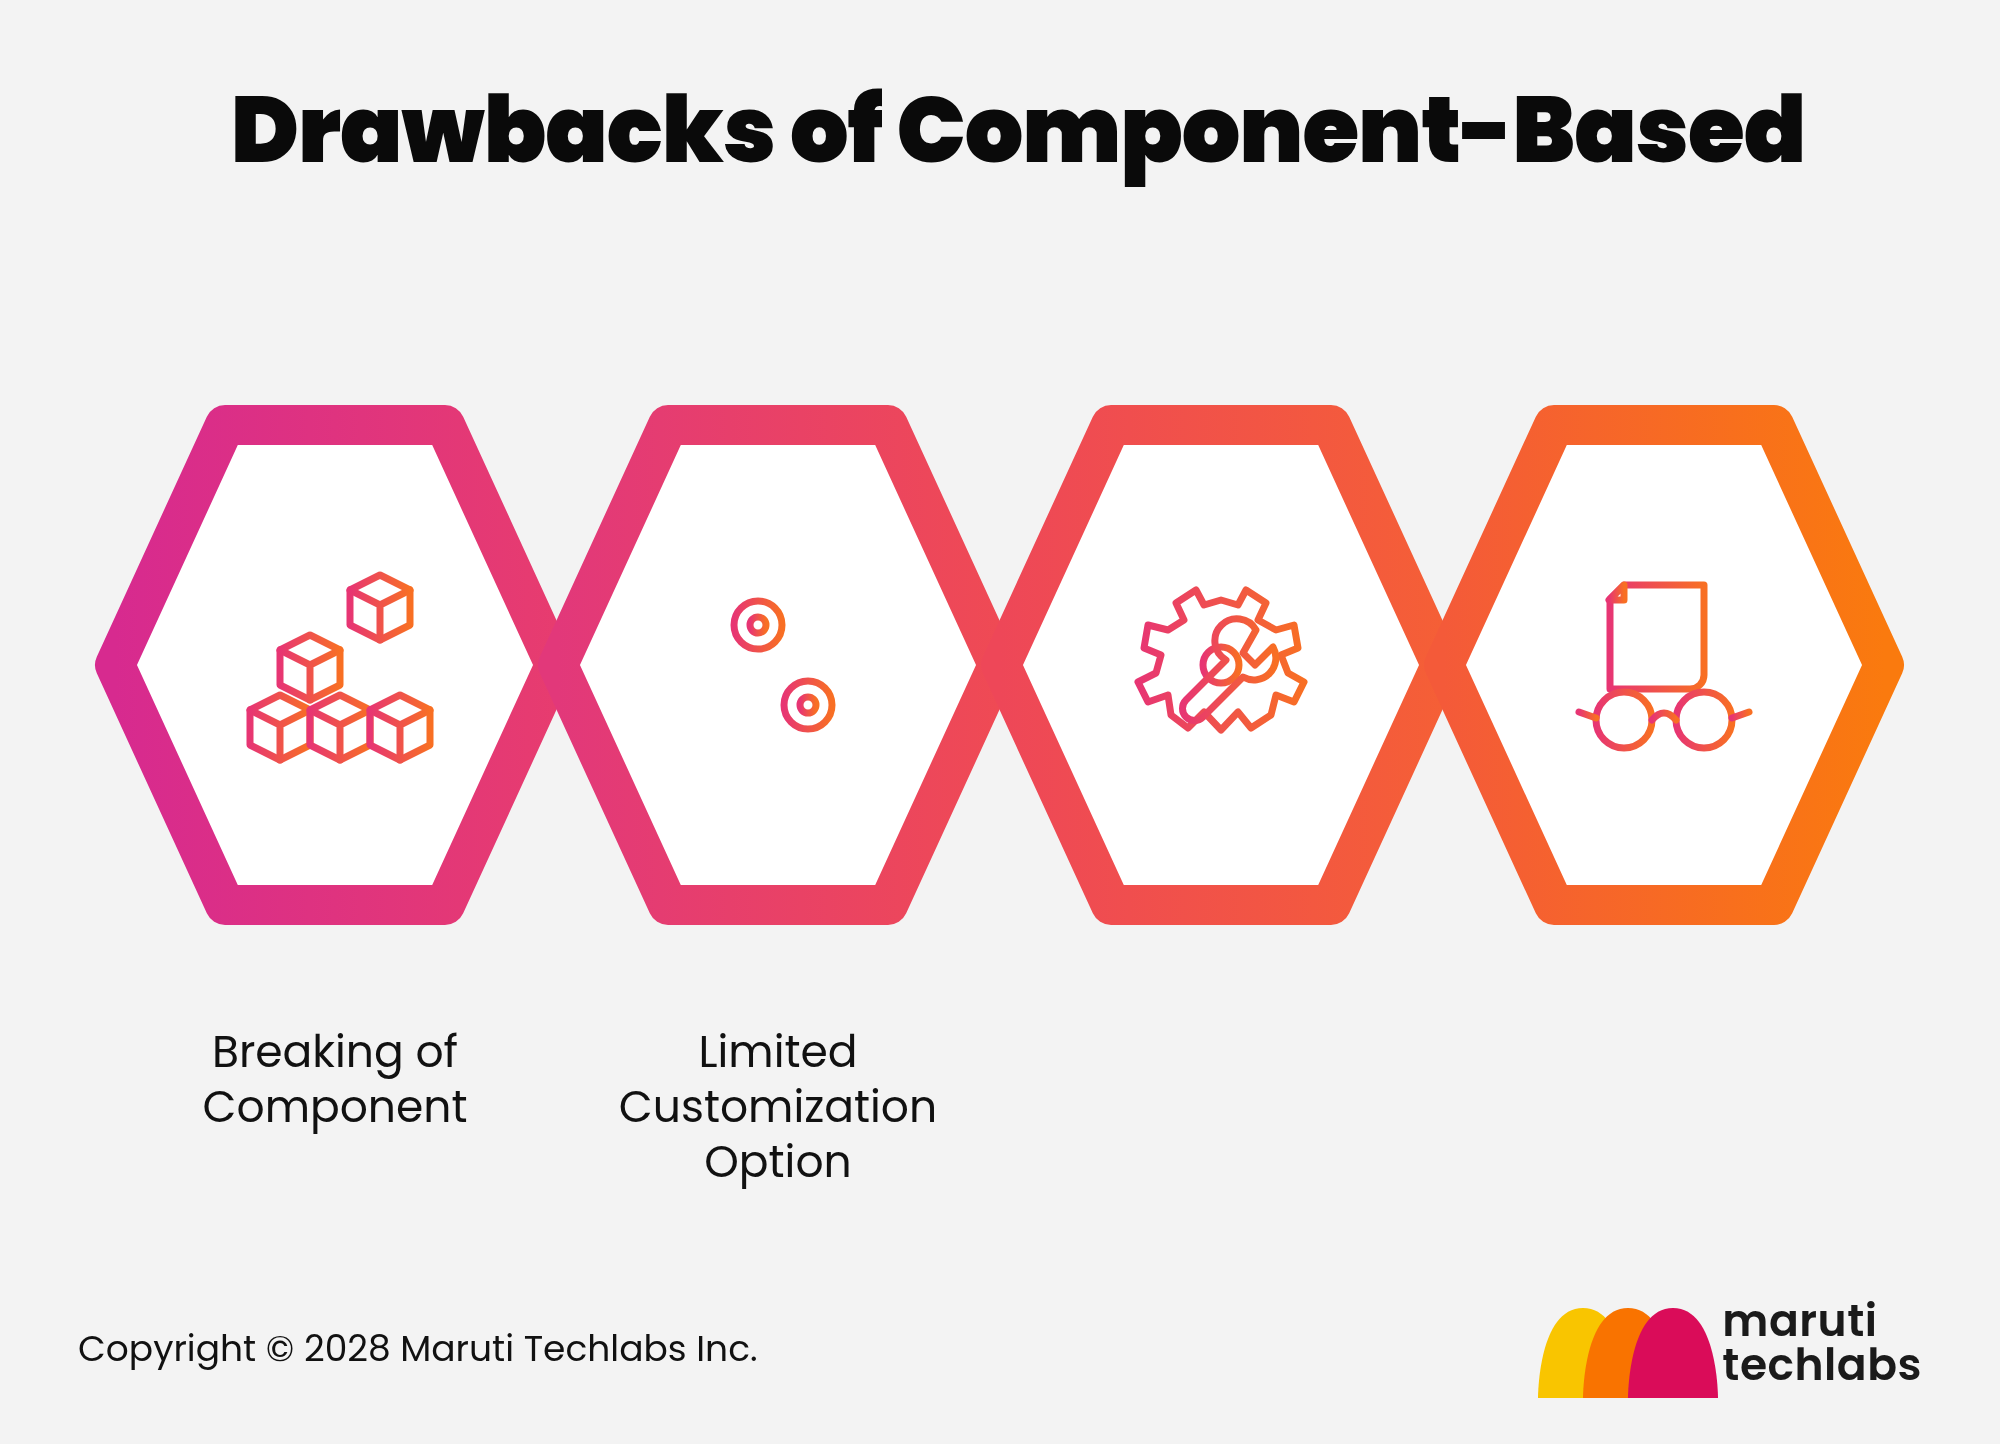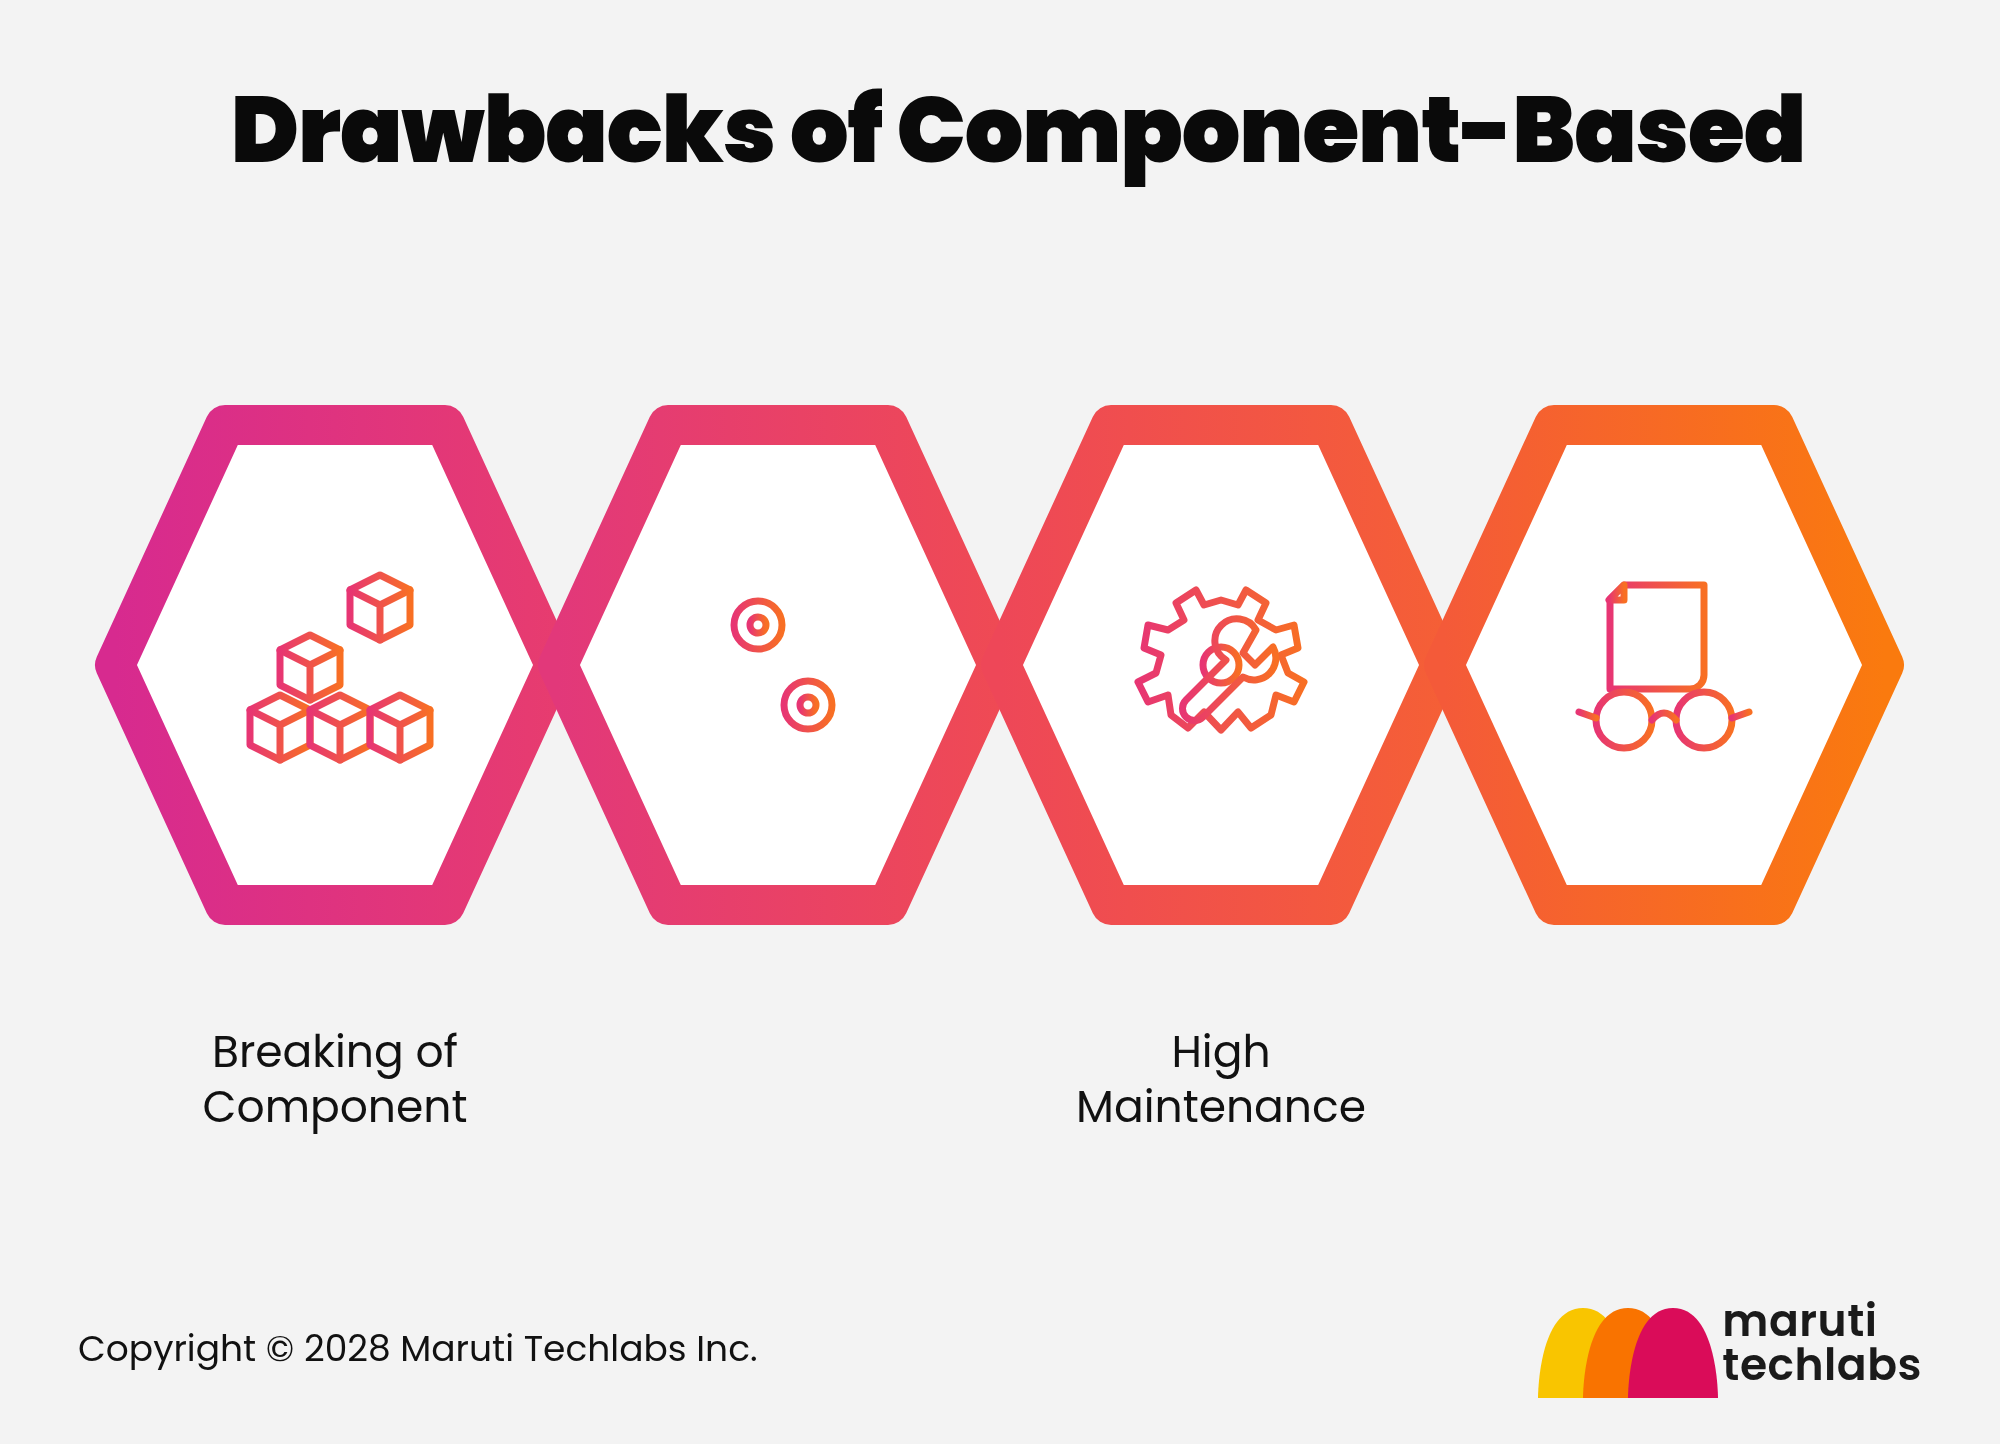--- a/index.html
+++ b/index.html
@@ -259,21 +259,21 @@
         <line x1="10" y1="142" x2="27" y2="148"></line>
         <line x1="180" y1="142" x2="163" y2="148"></line>
       </g>
       </svg>
     </div>
     </div>
   </div>
 
 <div class="labels">
     <div class="label" style="left: 0px;">Breaking of<br>Component</div>
-    <div class="label" style="left: 886px;">High<br>Maintenance</div>
+    <div class="label" style="left: 443px;">Limited<br>Customization<br>Option</div>
   </div>
 
 <div class="copyright">Copyright © 2028 Maruti Techlabs Inc.</div>
 
 <div class="brand">
   <svg class="logo" viewBox="0 0 180 110">
     <defs>
       <clipPath id="clipA">
           <path d="M 0 110 C 0 110 0 20 45 20 C 90 20 90 110 90 110 Z"></path>
         </clipPath>

